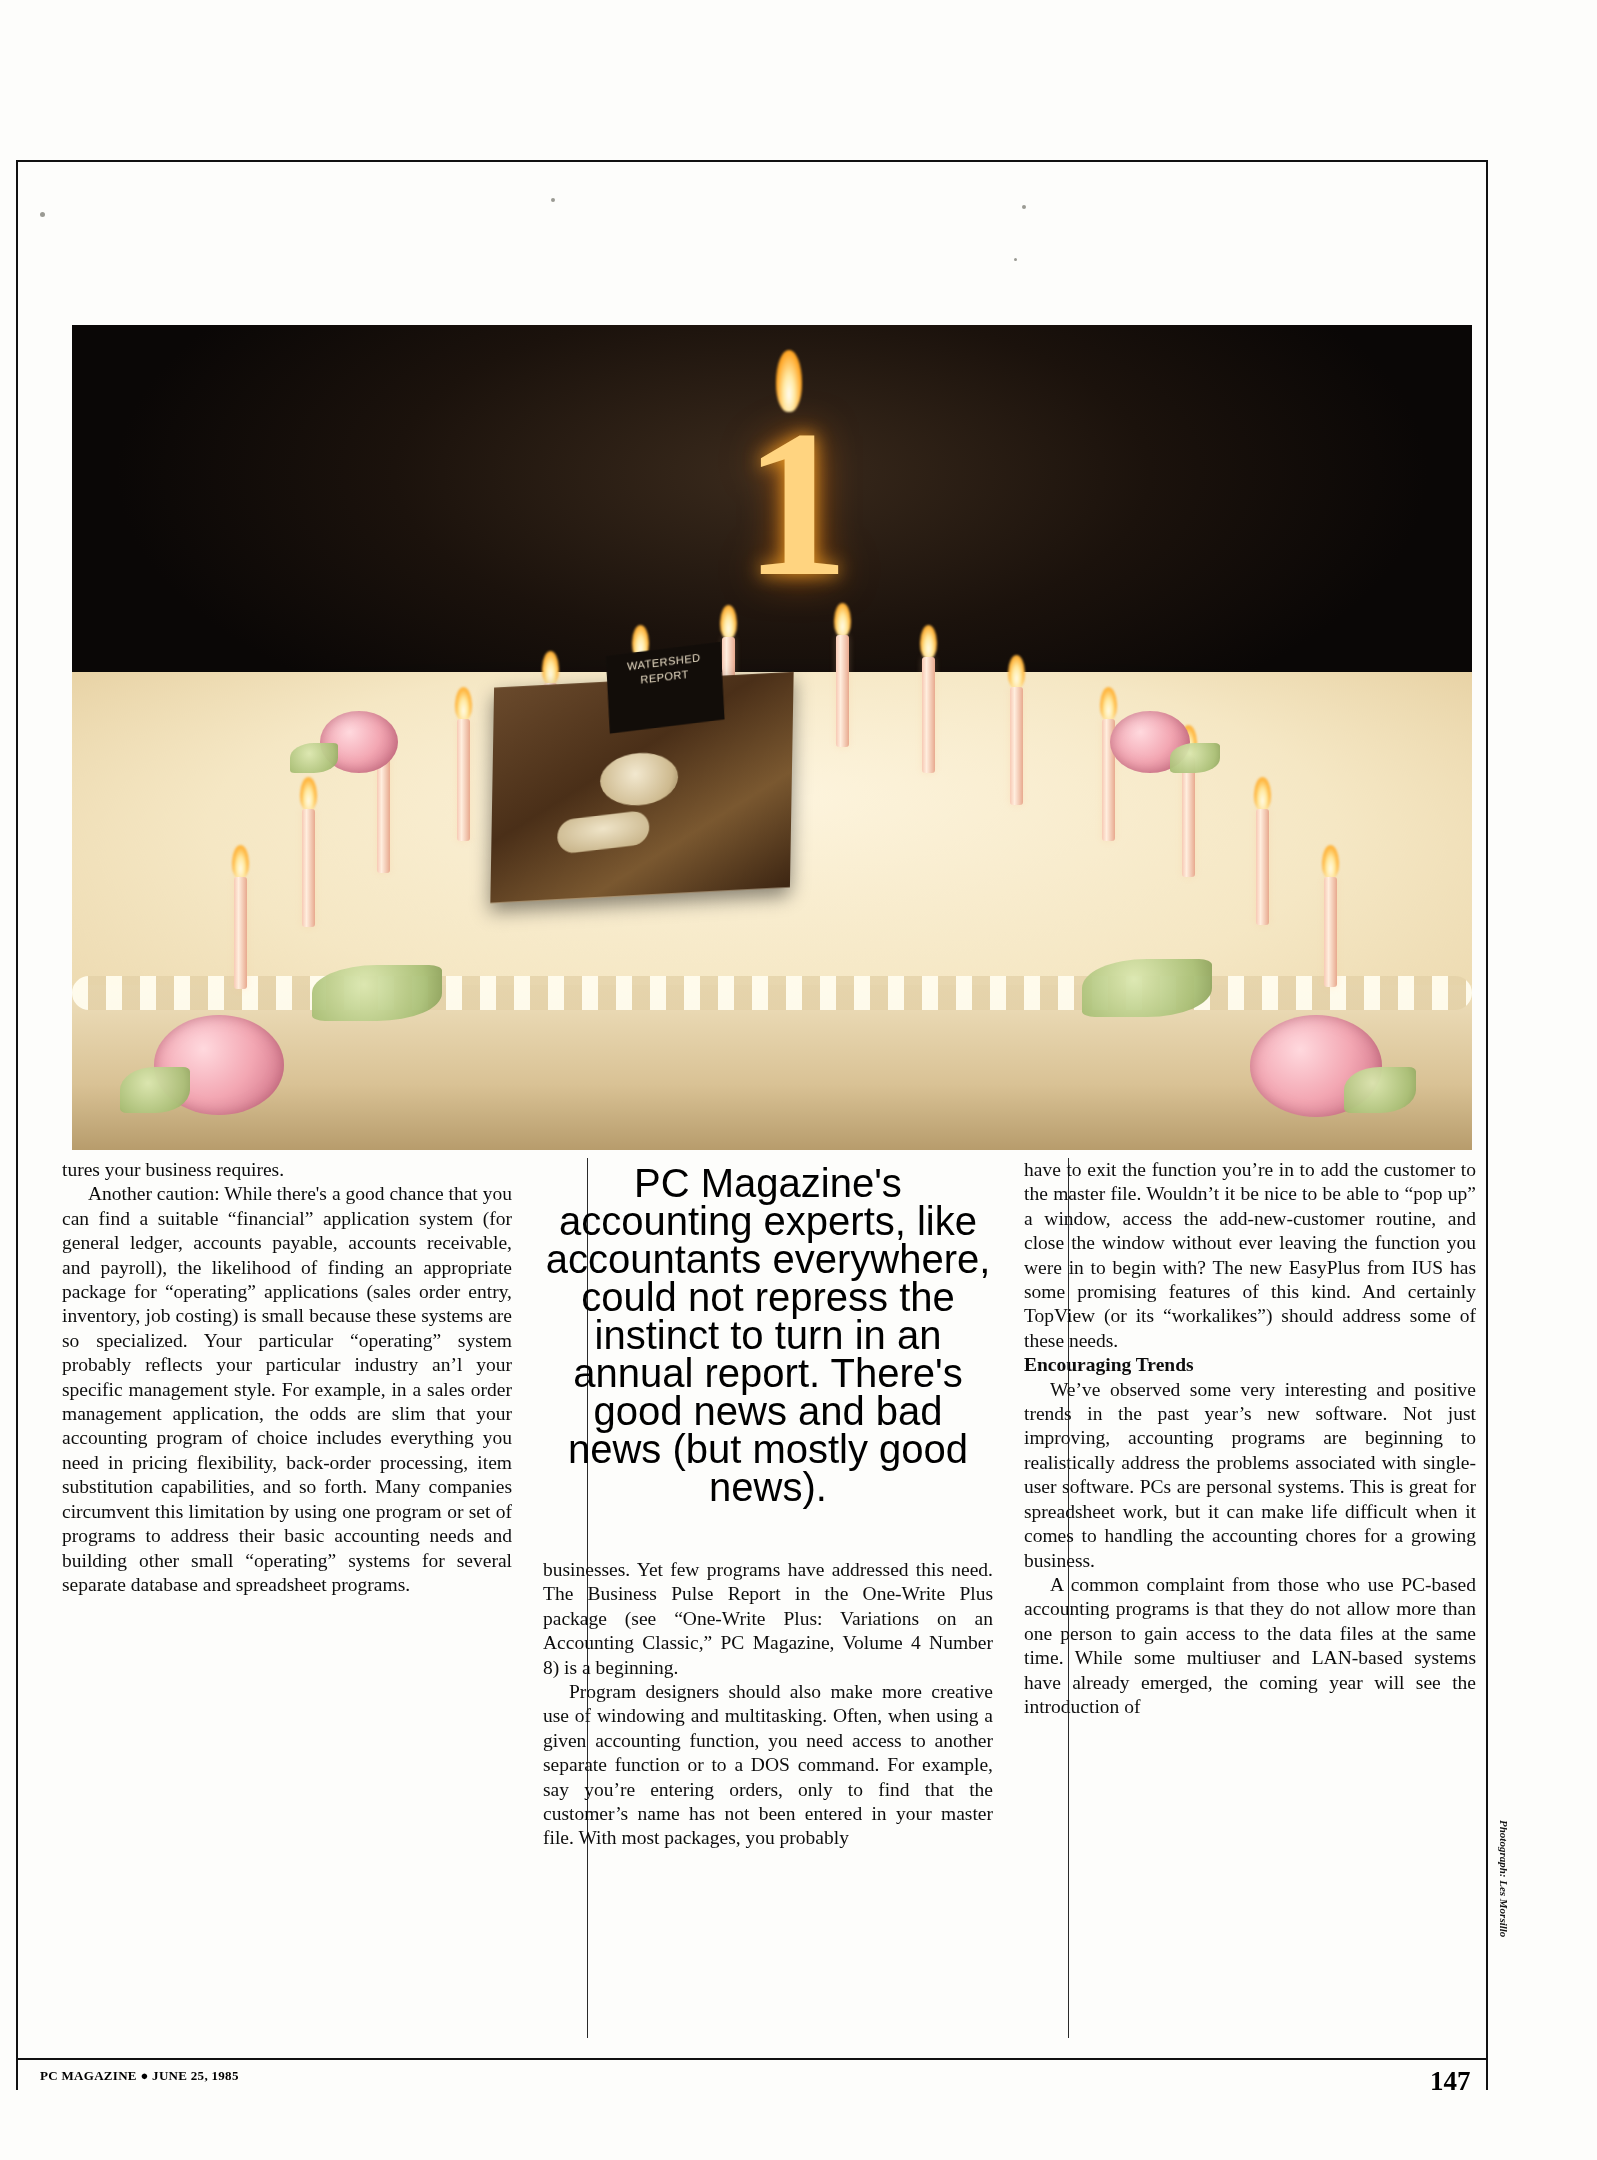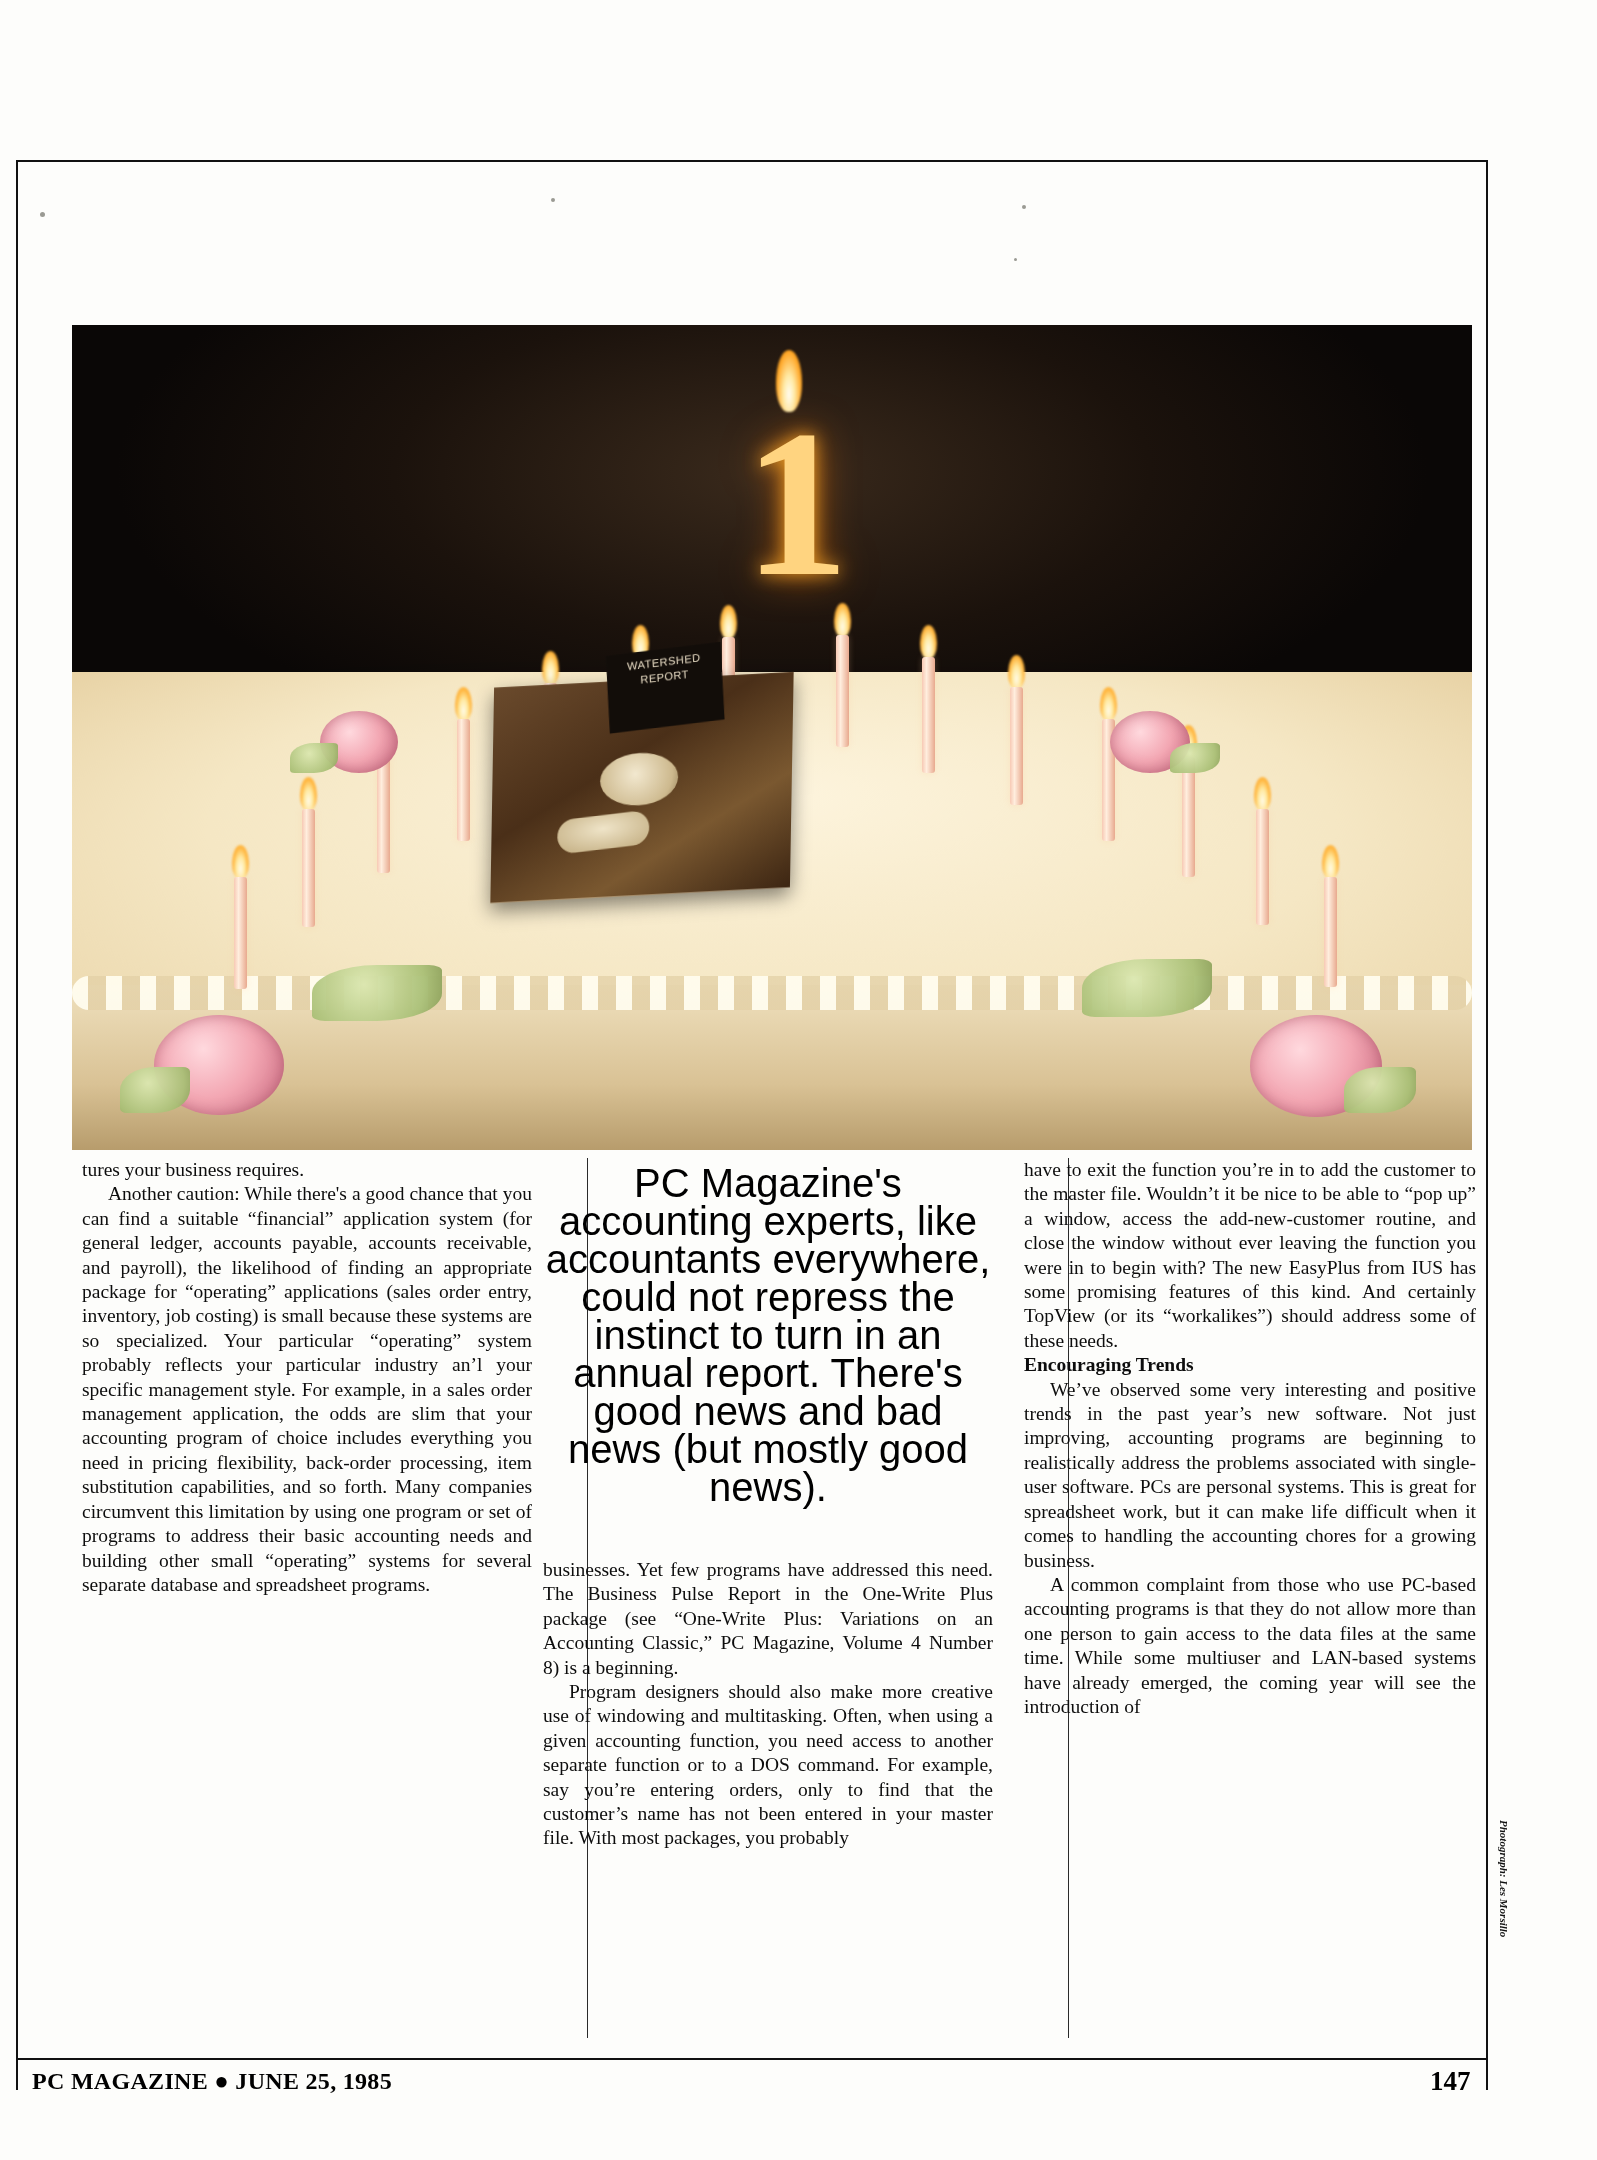--- a/index.html
+++ b/index.html
@@ -203,21 +203,21 @@
     position: absolute;
     top: 0;
     width: 450px;
     font-size: 19.5px;
     line-height: 24.4px;
     text-align: justify;
     color: #0d0d0d;
   }
   .col p { margin: 0; }
   .col p.indent { text-indent: 26px; }
-  #col1 { left: 0; margin-left: 20px; }
+  #col1 { left: 0; }
   #col2 { left: 481px; }
   #col3 { left: 962px; width: 452px; }
 
   .vrule {
     position: absolute;
     top: 0;
     width: 1px;
     height: 880px;
     background: #2a2a2a;
   }
@@ -241,23 +241,23 @@
   #footer-rule {
     position: absolute;
     left: 16px;
     top: 2058px;
     width: 1472px;
     height: 2px;
     background: #111;
   }
   #footer-left {
     position: absolute;
-    left: 32px;
+    left: 40px;
     top: 2068px;
-    font-size: 24px;
+    font-size: 13px;
     font-weight: bold;
     letter-spacing: .3px;
   }
   #footer-right {
     position: absolute;
     left: 1430px;
     top: 2066px;
     font-size: 27px;
     font-weight: bold;
   }

